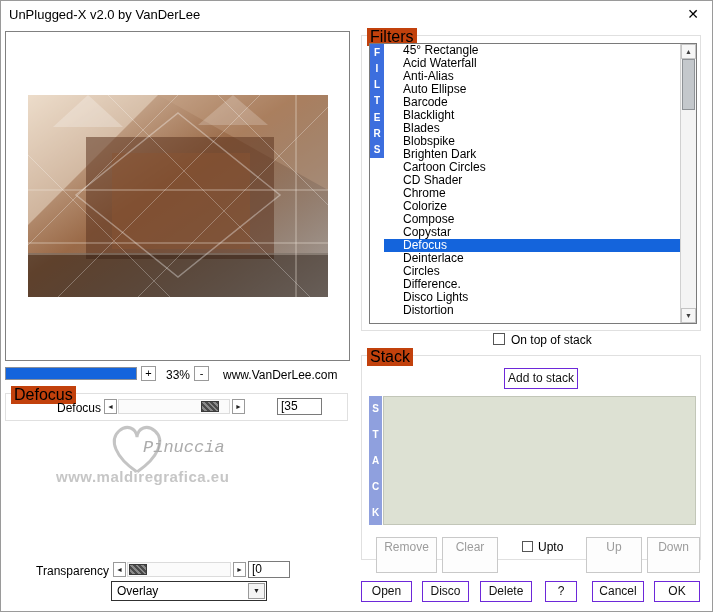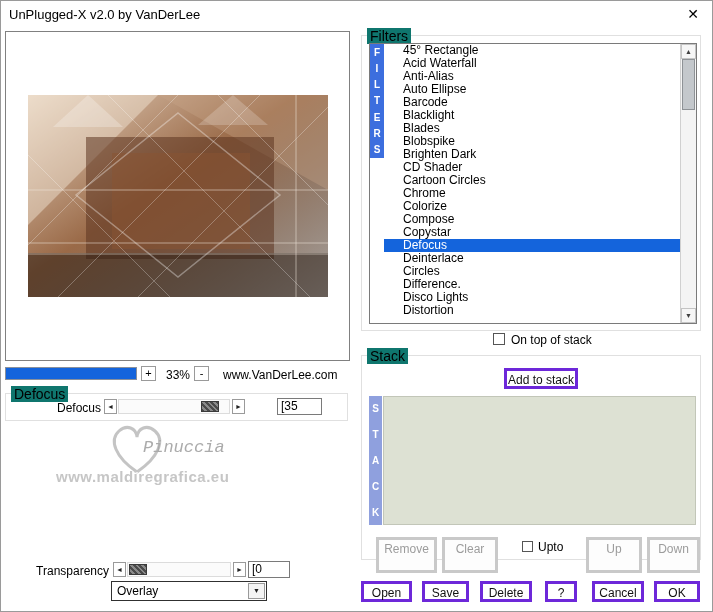--- a/index.html
+++ b/index.html
@@ -20,21 +20,21 @@
   .preview-img svg{display:block;}
   
   .progress{position:absolute;left:4px;top:366px;width:132px;height:13px;
     border:1px solid #88909c;background:var(--highlight,#1464dc);box-sizing:border-box;}
   .mini-btn{position:absolute;width:15px;height:15px;border:1px solid #9a9a9a;background:#fff;
     font-size:11px;line-height:13px;text-align:center;box-sizing:border-box;cursor:default;}
   .zoom-level{position:absolute;left:162px;top:367px;width:30px;text-align:center;}
   .site-link{position:absolute;left:222px;top:367px;}
   
   .group{position:absolute;border:1px solid #e0e0e0;box-sizing:border-box;}
-  .group-label{position:absolute;top:-8px;left:5px;background:#0f766e;padding:0 3px;font-size:14px;}
+  .group-label{position:absolute;top:-8px;left:5px;background:#c2410c;padding:0 3px;font-size:16px;}
   
   .arrow-btn{position:absolute;width:13px;height:15px;border:1px solid #9a9a9a;background:#fff;
     font-size:7px;line-height:13px;text-align:center;box-sizing:border-box;color:#222;cursor:default;}
   .slider-track{position:absolute;height:15px;border:1px solid #dcdcdc;background:#fbfbfb;box-sizing:border-box;}
   .slider-handle{position:absolute;top:1px;width:18px;height:11px;border:1px solid #3a3a3a;
     background:repeating-linear-gradient(45deg,#4a4a4a 0 2px,#8a8a8a 2px 4px);box-sizing:border-box;}
   .value-box{position:absolute;height:17px;border:1px solid #7a7a7a;background:#fff;
     box-sizing:border-box;line-height:15px;padding-left:3px;}
   .field-label{position:absolute;text-align:right;}
   
@@ -63,21 +63,21 @@
     border:1px solid #8e9296;box-sizing:border-box;}
   
   .checkbox{position:absolute;width:12px;height:12px;border:1px solid #555;background:#fff;box-sizing:border-box;}
   .check-label{position:absolute;}
   
   .stack-strip{position:absolute;left:368px;top:395px;width:13px;height:129px;
     background:var(--stack-strip,#8fa0de);color:#fff;font-size:10px;font-weight:bold;}
   .stack-area{position:absolute;left:382px;top:395px;width:313px;height:129px;
     background:var(--stack-bg,#dde1d3);border:1px solid #c2c6b8;box-sizing:border-box;}
   
-  .btn{position:absolute;border:3px solid #6d28d9;background:#fff;color:#111;
+  .btn{position:absolute;border:1px solid #6d28d9;background:#fff;color:#111;
     text-align:center;box-sizing:border-box;cursor:default;}
   .btn.disabled{border-color:#c9c9c9;color:#9c9c9c;background:#fdfdfd;}
   .btn-h20{height:36px;line-height:18px;}
   .btn-h21{height:21px;line-height:19px;}
   
   .watermark{position:absolute;pointer-events:none;color:#b9b9b9;}
   .wm-heart{position:absolute;left:105px;top:421px;}
   .wm-name{position:absolute;left:142px;top:437px;font-family:Liberation Mono, monospace;font-style:italic;
     font-size:17px;color:#ababab;}
   .wm-site{position:absolute;left:55px;top:467px;font-size:15px;font-weight:bold;color:#c6c6c6;
@@ -186,22 +186,22 @@
     <div class="filter-items">
         <div class="filter-item">45° Rectangle</div>
         <div class="filter-item">Acid Waterfall</div>
         <div class="filter-item">Anti-Alias</div>
         <div class="filter-item">Auto Ellipse</div>
         <div class="filter-item">Barcode</div>
         <div class="filter-item">Blacklight</div>
         <div class="filter-item">Blades</div>
         <div class="filter-item">Blobspike</div>
         <div class="filter-item">Brighten Dark</div>
+        <div class="filter-item">Cartoon Circles</div>
         <div class="filter-item">CD Shader</div>
-        <div class="filter-item">Cartoon Circles</div>
         <div class="filter-item">Chrome</div>
         <div class="filter-item">Colorize</div>
         <div class="filter-item">Compose</div>
         <div class="filter-item">Copystar</div>
         <div class="filter-item selected">Defocus</div>
         <div class="filter-item">Deinterlace</div>
         <div class="filter-item">Circles</div>
         <div class="filter-item">Difference.</div>
         <div class="filter-item">Disco Lights</div>
         <div class="filter-item">Distortion</div>
@@ -230,19 +230,19 @@
   </div>
   <div class="stack-area"></div>
   <div class="btn btn-h20 disabled" style="left:375px;top:536px;width:61px;">Remove</div>
   <div class="btn btn-h20 disabled" style="left:441px;top:536px;width:56px;">Clear</div>
   <div class="checkbox" style="left:521px;top:540px;width:11px;height:11px;"></div>
   <span class="check-label" style="left:537px;top:539px;">Upto</span>
   <div class="btn btn-h20 disabled" style="left:585px;top:536px;width:56px;">Up</div>
   <div class="btn btn-h20 disabled" style="left:646px;top:536px;width:53px;">Down</div>
 
   <div class="btn btn-h21" style="left:360px;top:580px;width:51px;">Open</div>
-  <div class="btn btn-h21" style="left:421px;top:580px;width:47px;">Save</div>
+  <div class="btn btn-h21" style="left:421px;top:580px;width:47px;">Disco</div>
   <div class="btn btn-h21" style="left:479px;top:580px;width:52px;">Delete</div>
   <div class="btn btn-h21" style="left:544px;top:580px;width:32px;">?</div>
   <div class="btn btn-h21" style="left:591px;top:580px;width:52px;">Cancel</div>
   <div class="btn btn-h21" style="left:653px;top:580px;width:46px;">OK</div>
 
 </div>
 
 </body></html>

